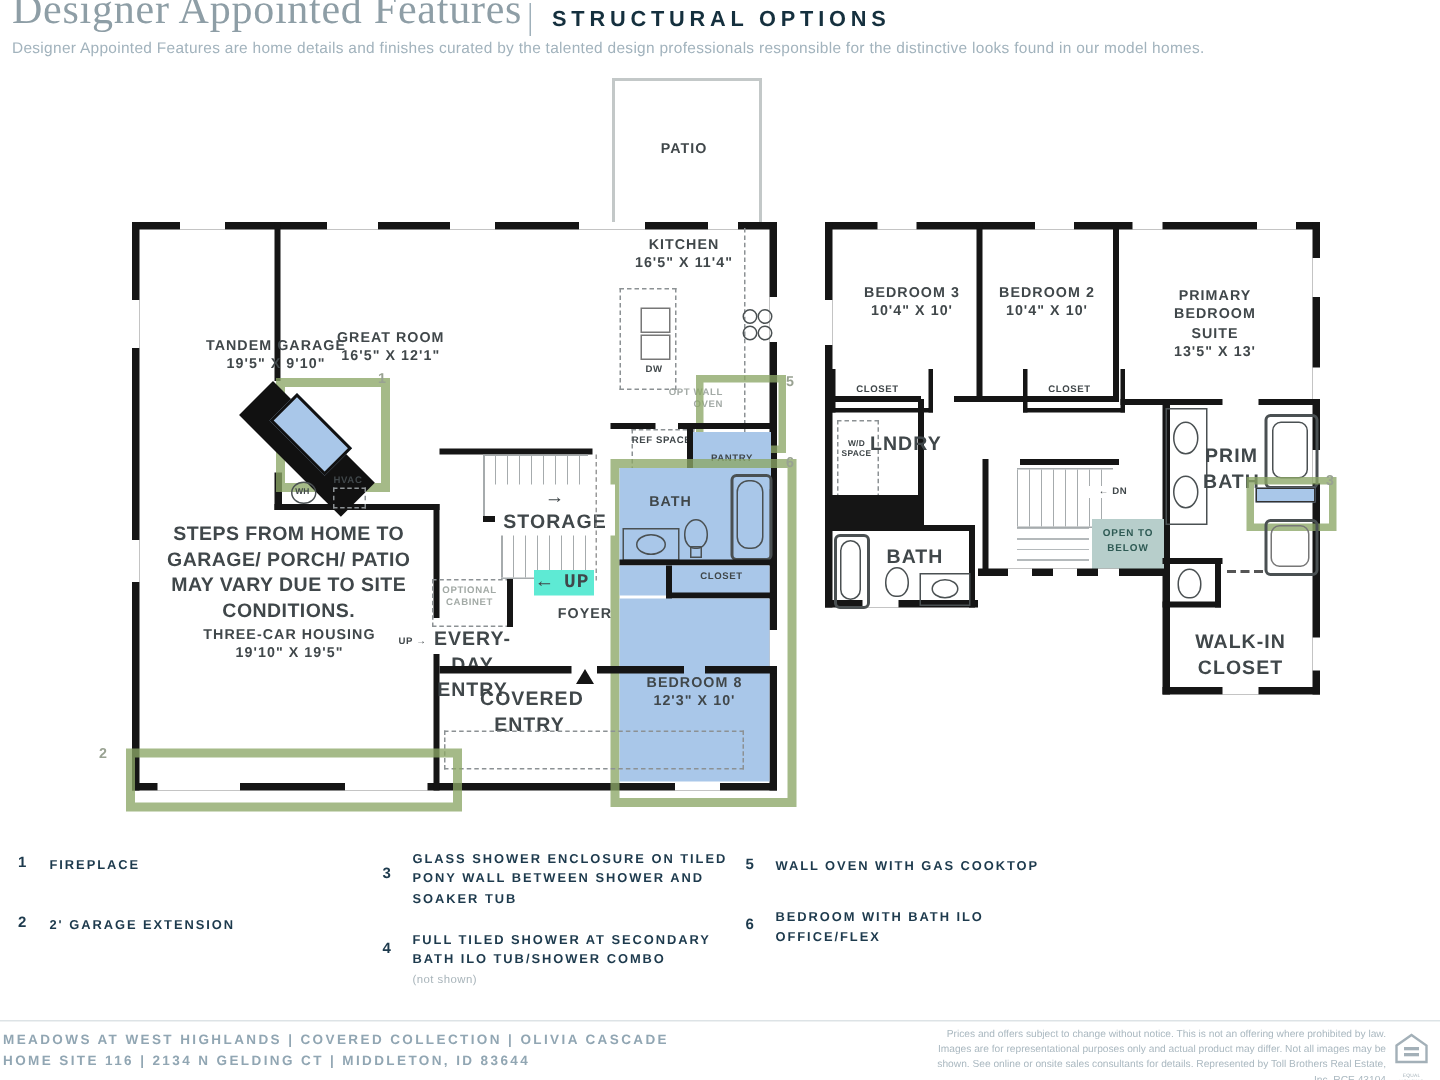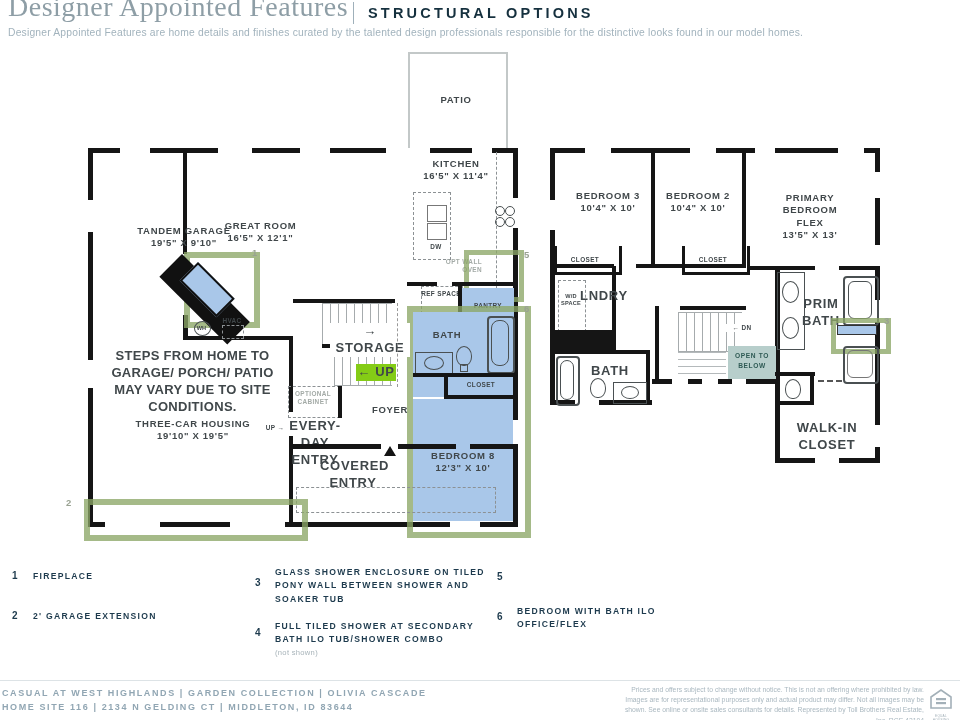--- a/index.html
+++ b/index.html
@@ -158,21 +158,21 @@
   <div class="lbl" style="left:413px;top:450px;width:100px;">
     <span class="nm">BEDROOM 8</span>
     <span class="dm">12'3" X 10'</span>
   </div>
 
   <div class="wall" style="left:293px;top:299px;width:102px;height:4px;"></div>
   <div class="treads" style="left:322px;top:303px;width:70px;height:42px;"></div>
   <div class="wall" style="left:322px;top:344px;width:42px;height:4px;"></div>
   <div class="treads" style="left:334px;top:348px;width:58px;height:36px;"></div>
   <div class="lbl sm" style="left:330px;top:323px;width:80px;background:#fff;">→ STORAGE</div>
-  <div class="lbl sm" style="left:356px;top:364px;width:40px;background:#84cc16;">← UP</div>
+  <div class="lbl sm" style="left:356px;top:380px;width:40px;background:#5eead4;font-family:Liberation Mono, monospace;">← UP</div>
   <div class="abs" style="left:397px;top:303px;width:1px;height:84px;border-left:1px dashed #999;"></div>
 
   <div class="dashedbox" style="left:288px;top:386px;width:50px;height:30px;"></div>
   <div class="lbl xs grayt" style="left:288px;top:390px;width:50px;">OPTIONAL CABINET</div>
   <div class="wall" style="left:338px;top:386px;width:4px;height:32px;"></div>
   <div class="lbl sm" style="left:286px;top:418px;width:58px;">EVERY-DAY ENTRY</div>
   <div class="lbl xs" style="left:262px;top:424px;width:26px;">UP →</div>
   <div class="lbl" style="left:360px;top:404px;width:60px;">FOYER</div>
 
   <div class="wall" style="left:293px;top:444px;width:88px;height:5px;"></div>
@@ -213,21 +213,21 @@
 
   <div class="lbl" style="left:562px;top:190px;width:92px;">
     <span class="nm">BEDROOM 3</span>
     <span class="dm">10'4" X 10'</span>
   </div>
   <div class="lbl" style="left:653px;top:190px;width:90px;">
     <span class="nm">BEDROOM 2</span>
     <span class="dm">10'4" X 10'</span>
   </div>
   <div class="lbl" style="left:764px;top:192px;width:92px;">
-    <span class="nm" style="width:70px;margin:0 auto;">PRIMARY BEDROOM FLEX</span>
+    <span class="nm" style="width:70px;margin:0 auto;">PRIMARY BEDROOM SUITE</span>
     <span class="dm">13'5" X 13'</span>
   </div>
 
   <div class="abs" style="left:554px;top:246px;width:62px;height:26px;border:3px solid #151515;border-top:none;"></div>
   <div class="lbl xs" style="left:554px;top:256px;width:62px;">CLOSET</div>
   <div class="abs" style="left:682px;top:246px;width:62px;height:26px;border:3px solid #151515;border-top:none;"></div>
   <div class="lbl xs" style="left:682px;top:256px;width:62px;">CLOSET</div>
 
   <div class="wall" style="left:612px;top:266px;width:4px;height:66px;"></div>
   <div class="dashedbox" style="left:558px;top:280px;width:26px;height:50px;"></div>
@@ -290,26 +290,27 @@
   <div class="leg-num" style="left:255px;top:577px;">3</div>
   <div class="leg-t" style="left:275px;top:566px;width:210px;">GLASS SHOWER ENCLOSURE ON TILED PONY WALL BETWEEN SHOWER AND SOAKER TUB</div>
 
   <div class="leg-num" style="left:255px;top:627px;">4</div>
   <div class="leg-t" style="left:275px;top:620px;width:210px;">
     <span>FULL TILED SHOWER AT SECONDARY BATH ILO TUB/SHOWER COMBO</span>
     <span class="leg-note">(not shown)</span>
   </div>
 
   <div class="leg-num" style="left:497px;top:571px;">5</div>
+  <div class="leg-t" style="left:517px;top:571px;width:230px;">WALL OVEN WITH GAS COOKTOP</div>
 
   <div class="leg-num" style="left:497px;top:611px;">6</div>
   <div class="leg-t" style="left:517px;top:605px;width:165px;">BEDROOM WITH BATH ILO OFFICE/FLEX</div>
 
   <div class="divider"></div>
-  <div class="foot-line" style="left:2px;top:688px;">CASUAL AT WEST HIGHLANDS  |  GARDEN COLLECTION  |  OLIVIA CASCADE</div>
+  <div class="foot-line" style="left:2px;top:688px;">MEADOWS AT WEST HIGHLANDS  |  COVERED COLLECTION  |  OLIVIA CASCADE</div>
   <div class="foot-line" style="left:2px;top:702px;">HOME SITE 116  |  2134 N GELDING CT  |  MIDDLETON, ID 83644</div>
   <div class="legal">Prices and offers subject to change without notice. This is not an offering where prohibited by law. Images are for representational purposes only and actual product may differ. Not all images may be shown. See online or onsite sales consultants for details. Represented by Toll Brothers Real Estate, Inc. RCE 43104</div>
   <div class="abs" style="right:6px;top:688px;width:26px;text-align:center;">
     <svg width="26" height="22" viewBox="0 0 26 22">
       <path d="M3 9 L13 2 L23 9 V20 H3 Z" fill="none" stroke="#a3b0b8" stroke-width="1.6"></path>
       <rect x="8" y="10" width="10" height="2.2" fill="#a3b0b8"></rect>
       <rect x="8" y="14" width="10" height="2.2" fill="#a3b0b8"></rect>
     </svg>
     <div style="font-size:3.2px;color:#a3b0b8;letter-spacing:.2px;">EQUAL HOUSING OPPORTUNITY</div>
   </div>

